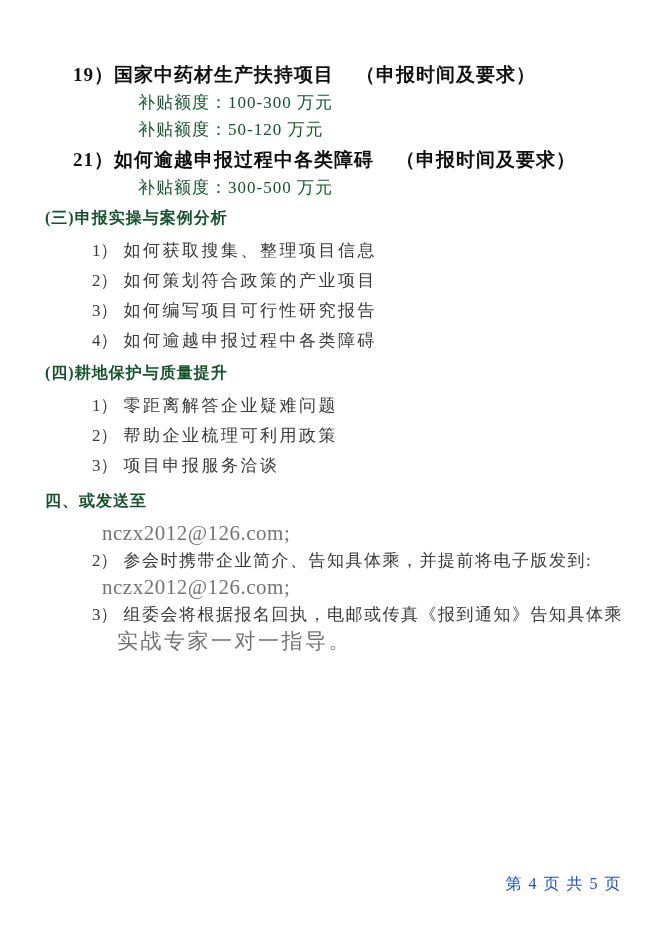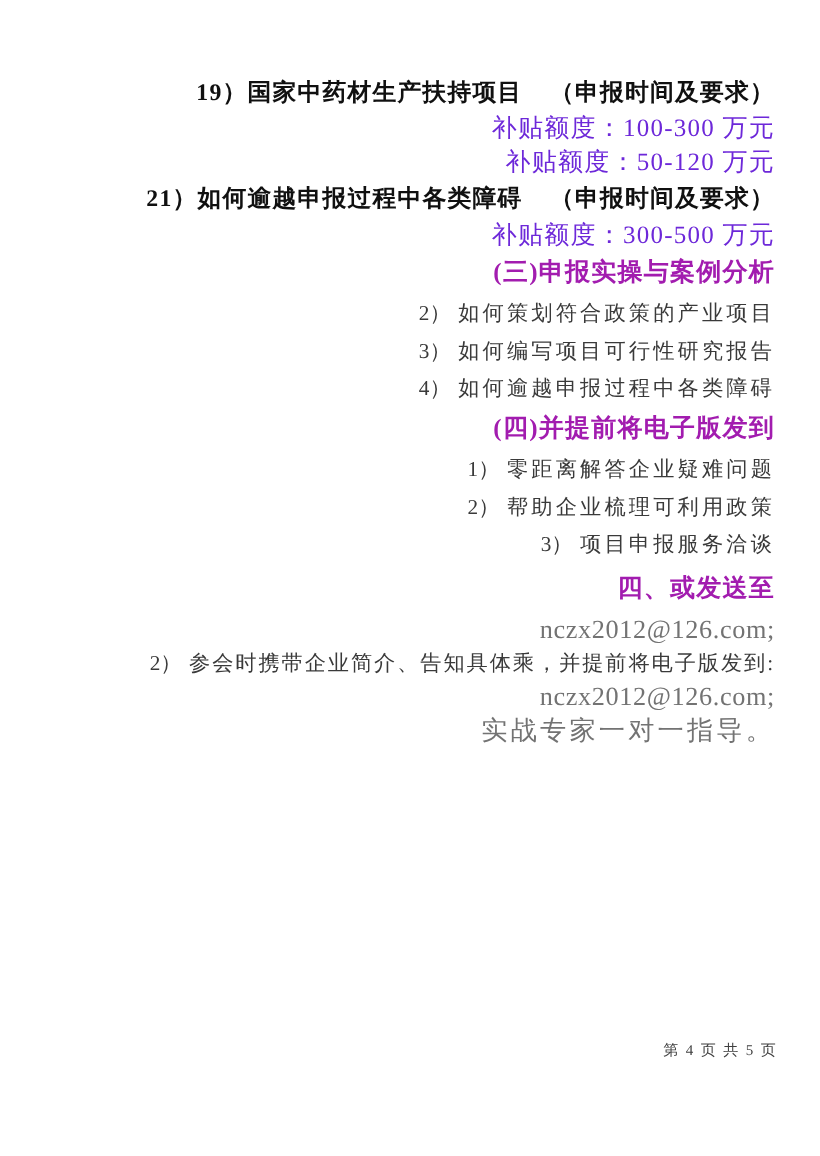--- a/index.html
+++ b/index.html
@@ -6,46 +6,45 @@
   .page {
     position: relative;
     width: 656px;
     height: 925px;
     background: #ffffff;
     box-sizing: border-box;
     padding: 62px 36px 0 45px;
     font-family: "Liberation Serif", serif;
     color: #3a3a3a;
     overflow: hidden;
-    text-align: right;
   }
   .proj-line {
     margin-left: 28px;
     font-size: 19px;
     font-weight: 700;
     color: #101010;
     line-height: 25px;
     margin-bottom: 6px;
     letter-spacing: 1px;
     white-space: nowrap;
   }
   .proj-line .note { margin-left: 22px; }
   .subsidy-line {
     margin-left: 93px;
-    font-size: 20px;
-    color: #6d28d9;
+    font-size: 17px;
+    color: #14532d;
     line-height: 20px;
     margin-bottom: 7px;
     letter-spacing: 1px;
     white-space: nowrap;
   }
   .sec-heading {
-    font-size: 20px;
+    font-size: 16px;
     font-weight: 700;
-    color: #a21caf;
+    color: #14532d;
     line-height: 26px;
     margin: 7px 0 9px 0;
     letter-spacing: 1px;
     white-space: nowrap;
   }
   .sec-heading.top-gap { margin-top: 12px; }
   .list-item {
     margin-left: 47px;
     font-size: 17px;
     color: #3a3a3a;
@@ -61,24 +60,24 @@
     font-size: 21px;
     color: #737373;
     line-height: 21px;
     margin-bottom: 6px;
     letter-spacing: 0.5px;
     white-space: nowrap;
   }
   .cont-line.deep { margin-left: 72px; letter-spacing: 2.5px; }
   .page-footer {
     position: absolute;
-    top: 832px;
+    top: 874px;
     right: 34px;
-    font-size: 12px;
-    color: #404040;
+    font-size: 16px;
+    color: #1d4ed8;
     letter-spacing: 1.5px;
     white-space: nowrap;
   }
 </style>
 </head>
 <body>
 
 <div class="page">
 
   <div class="proj-line">
@@ -88,45 +87,51 @@
 
   <div class="subsidy-line">补贴额度：50-120 万元</div>
 
   <div class="proj-line">
     <span>21）</span><span>如何逾越申报过程中各类障碍</span><span class="note">（申报时间及要求）</span>
   </div>
   <div class="subsidy-line">补贴额度：300-500 万元</div>
 
   <div class="sec-heading">(三)申报实操与案例分析</div>
   <div class="list-item">
+    <span class="no">1）</span><span>如何获取搜集、整理项目信息</span>
+  </div>
+  <div class="list-item">
     <span class="no">2）</span><span>如何策划符合政策的产业项目</span>
   </div>
   <div class="list-item">
     <span class="no">3）</span><span>如何编写项目可行性研究报告</span>
   </div>
   <div class="list-item">
     <span class="no">4）</span><span>如何逾越申报过程中各类障碍</span>
   </div>
 
-  <div class="sec-heading">(四)并提前将电子版发到</div>
+  <div class="sec-heading">(四)耕地保护与质量提升</div>
   <div class="list-item">
     <span class="no">1）</span><span>零距离解答企业疑难问题</span>
   </div>
   <div class="list-item">
     <span class="no">2）</span><span>帮助企业梳理可利用政策</span>
   </div>
   <div class="list-item">
     <span class="no">3）</span><span>项目申报服务洽谈</span>
   </div>
 
   <div class="sec-heading top-gap">四、或发送至</div>
   <div class="reg">
     <div class="cont-line">nczx2012@126.com;</div>
     <div class="list-item">
       <span class="no">2）</span><span>参会时携带企业简介、告知具体乘，并提前将电子版发到:</span>
     </div>
     <div class="cont-line">nczx2012@126.com;</div>
+    <div class="list-item">
+      <span class="no">3）</span><span>组委会将根据报名回执，电邮或传真《报到通知》告知具体乘</span>
+    </div>
     <div class="cont-line deep">实战专家一对一指导。</div>
   </div>
 
   <div class="page-footer">第 4 页 共 5 页</div>
 
 </div>
 
 </body></html>

